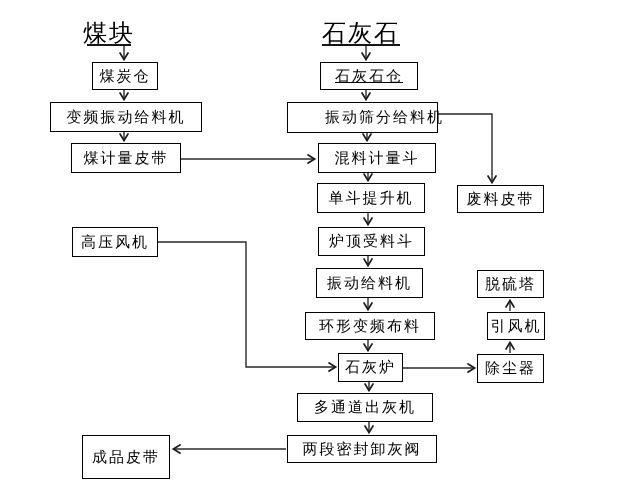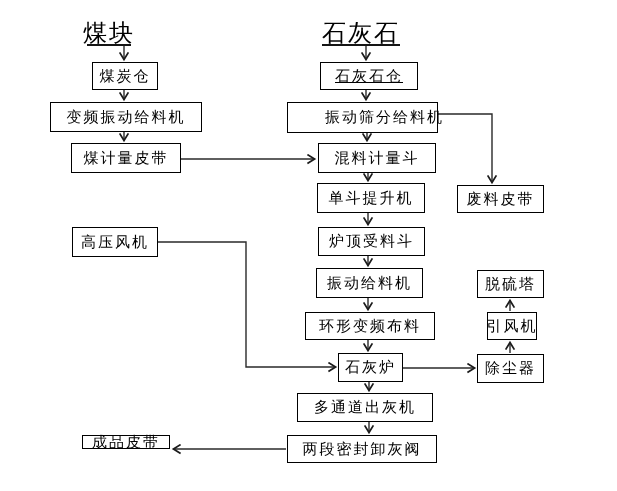--- a/index.html
+++ b/index.html
@@ -84,22 +84,22 @@
   <div class="node src" style="left:322px; top:21px;  width:78px;  height:25px;">石灰石</div>
   <div class="node" style="left:320px; top:62px;  width:98px;  height:28px;text-decoration:underline;">石灰石仓</div>
   <div class="node" style="left:287px; top:102px; width:151px; height:31px;padding-left:44px;">振动筛分给料机</div>
   <div class="node" style="left:318px; top:143px; width:118px; height:30px;">混料计量斗</div>
   <div class="node" style="left:317px; top:183px; width:108px; height:30px;">单斗提升机</div>
   <div class="node" style="left:457px; top:185px; width:87px;  height:28px;">废料皮带</div>
   <div class="node" style="left:318px; top:227px; width:107px; height:29px;">炉顶受料斗</div>
   <div class="node" style="left:316px; top:268px; width:107px; height:30px;">振动给料机</div>
   <div class="node" style="left:477px; top:270px; width:67px;  height:28px;">脱硫塔</div>
   <div class="node" style="left:305px; top:312px; width:130px; height:28px;">环形变频布料</div>
-  <div class="node" style="left:487px; top:312px; width:50px;  height:28px;">引风机</div>
+  <div class="node" style="left:487px; top:312px; width:58px;  height:28px;">引风机</div>
 
   <div class="node" style="left:72px;  top:227px; width:86px;  height:30px;">高压风机</div>
   <div class="node" style="left:338px; top:353px; width:65px;  height:29px;">石灰炉</div>
   <div class="node" style="left:477px; top:354px; width:67px;  height:29px;">除尘器</div>
   <div class="node" style="left:297px; top:393px; width:136px; height:29px;font-family:Liberation Serif, serif;">多通道出灰机</div>
   <div class="node" style="left:287px; top:435px; width:150px; height:28px;">两段密封卸灰阀</div>
-  <div class="node" style="left:82px;  top:435px; width:88px;  height:14px;">成品皮带</div>
+  <div class="node" style="left:82px;  top:435px; width:88px;  height:44px;">成品皮带</div>
 
 </div>
 
 </body></html>

